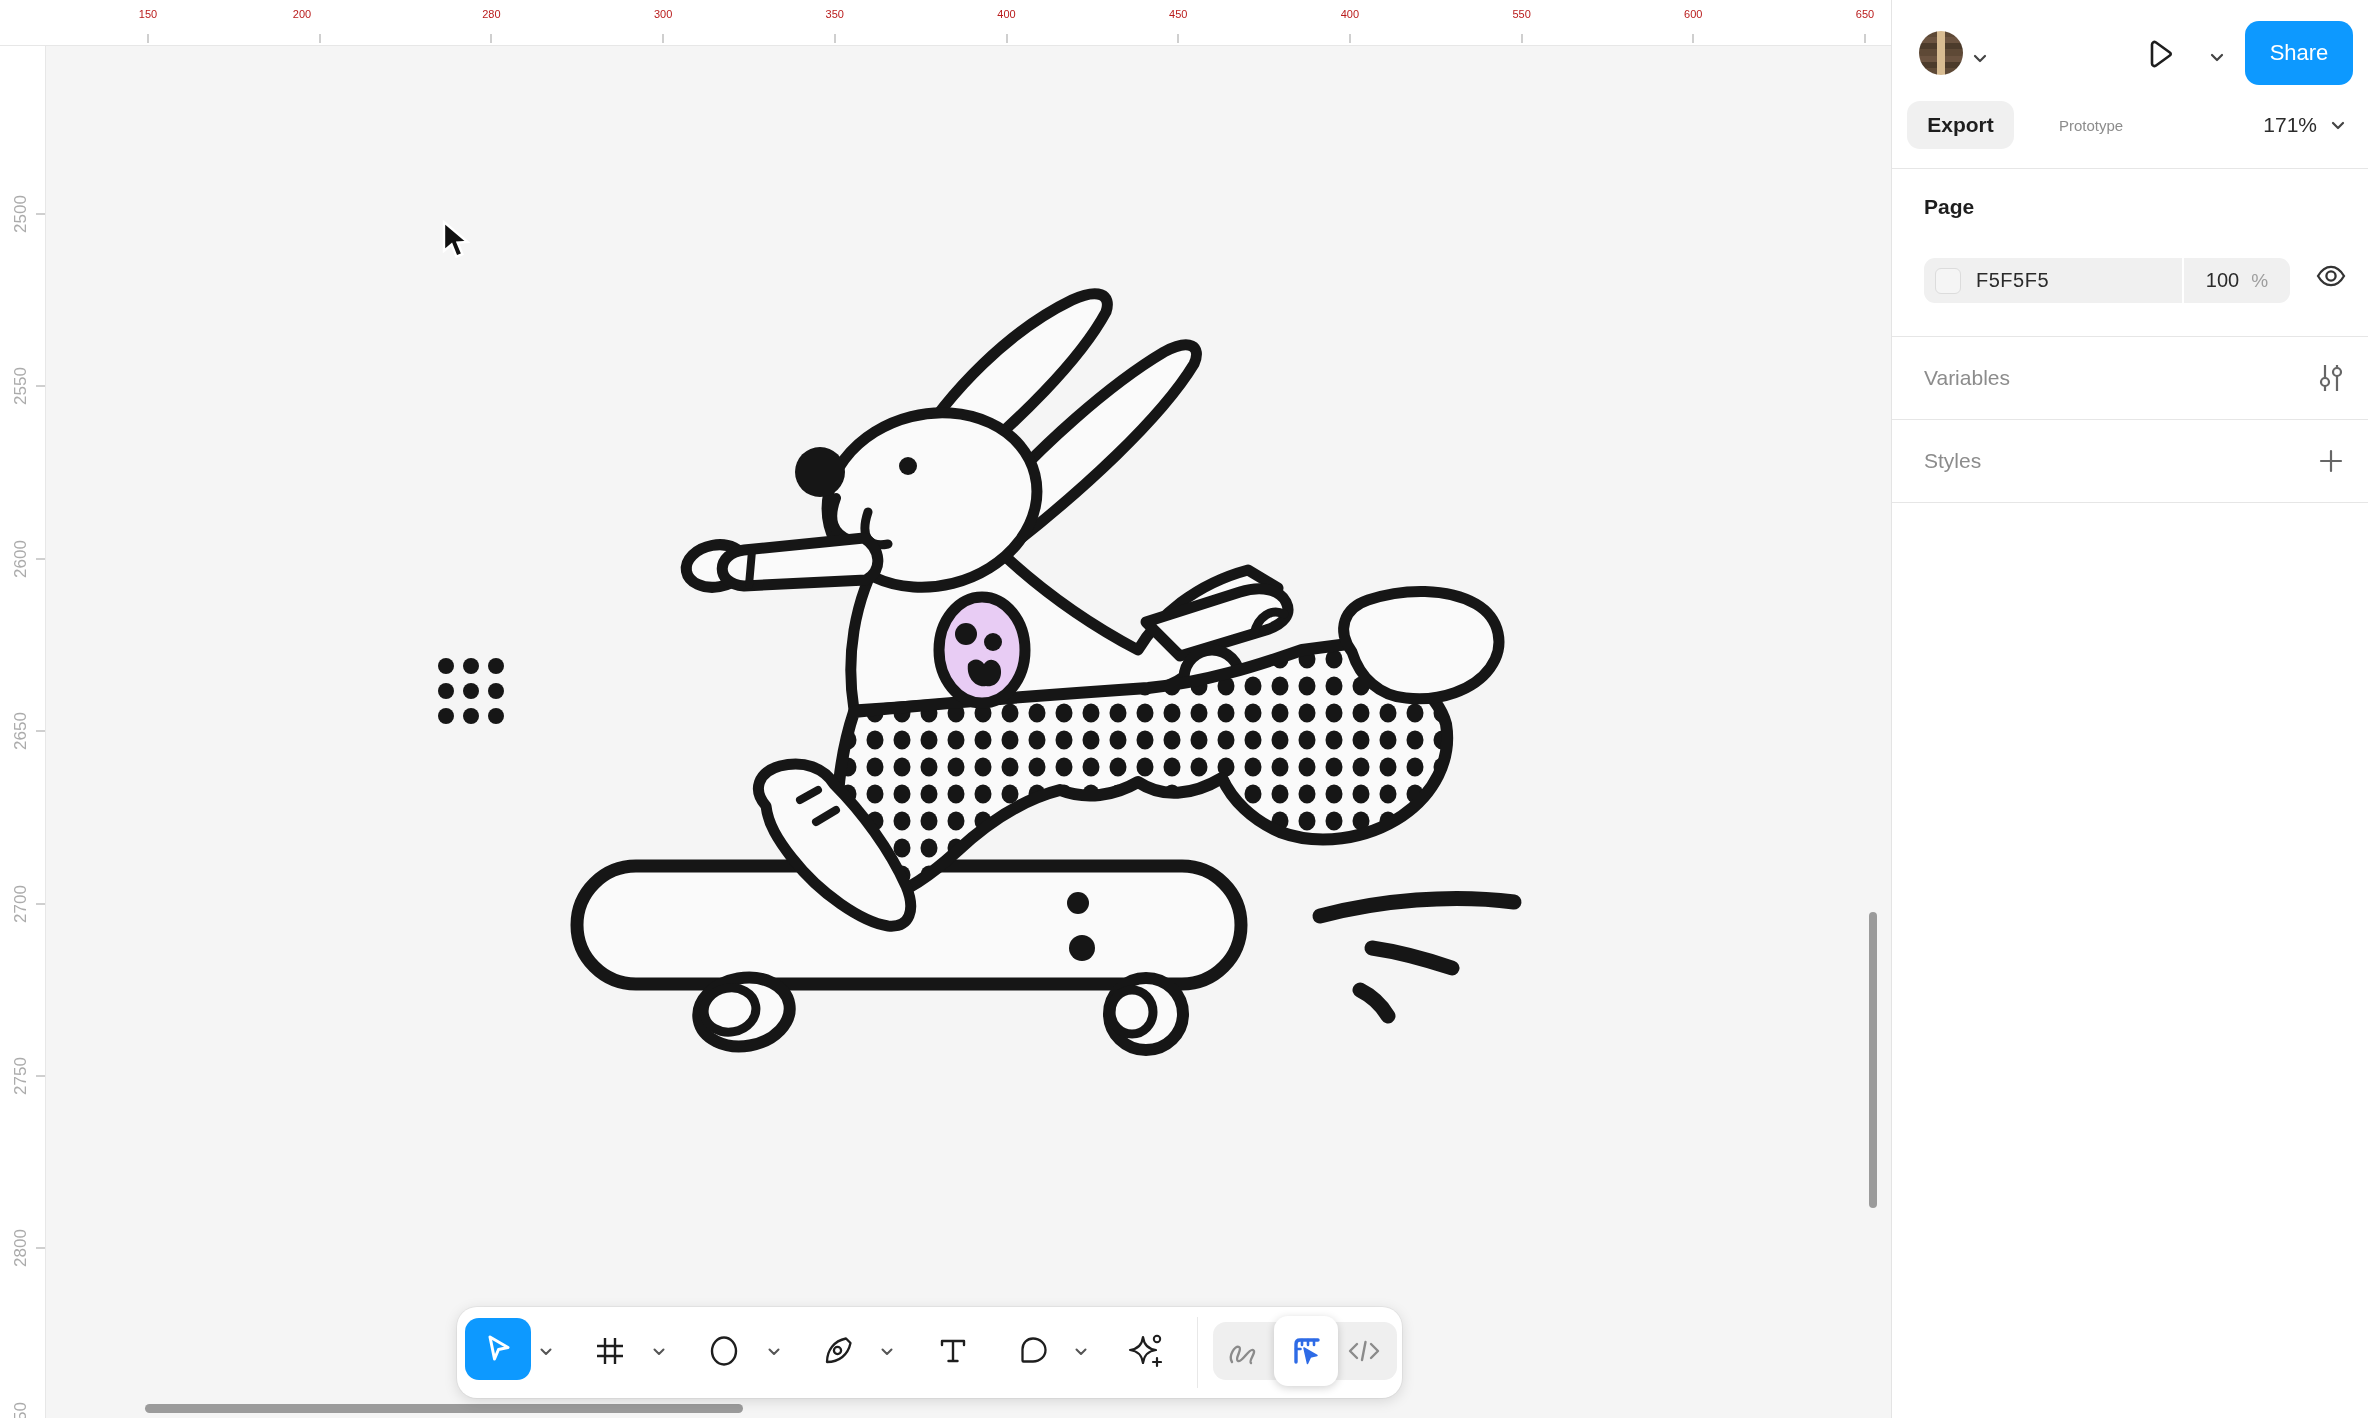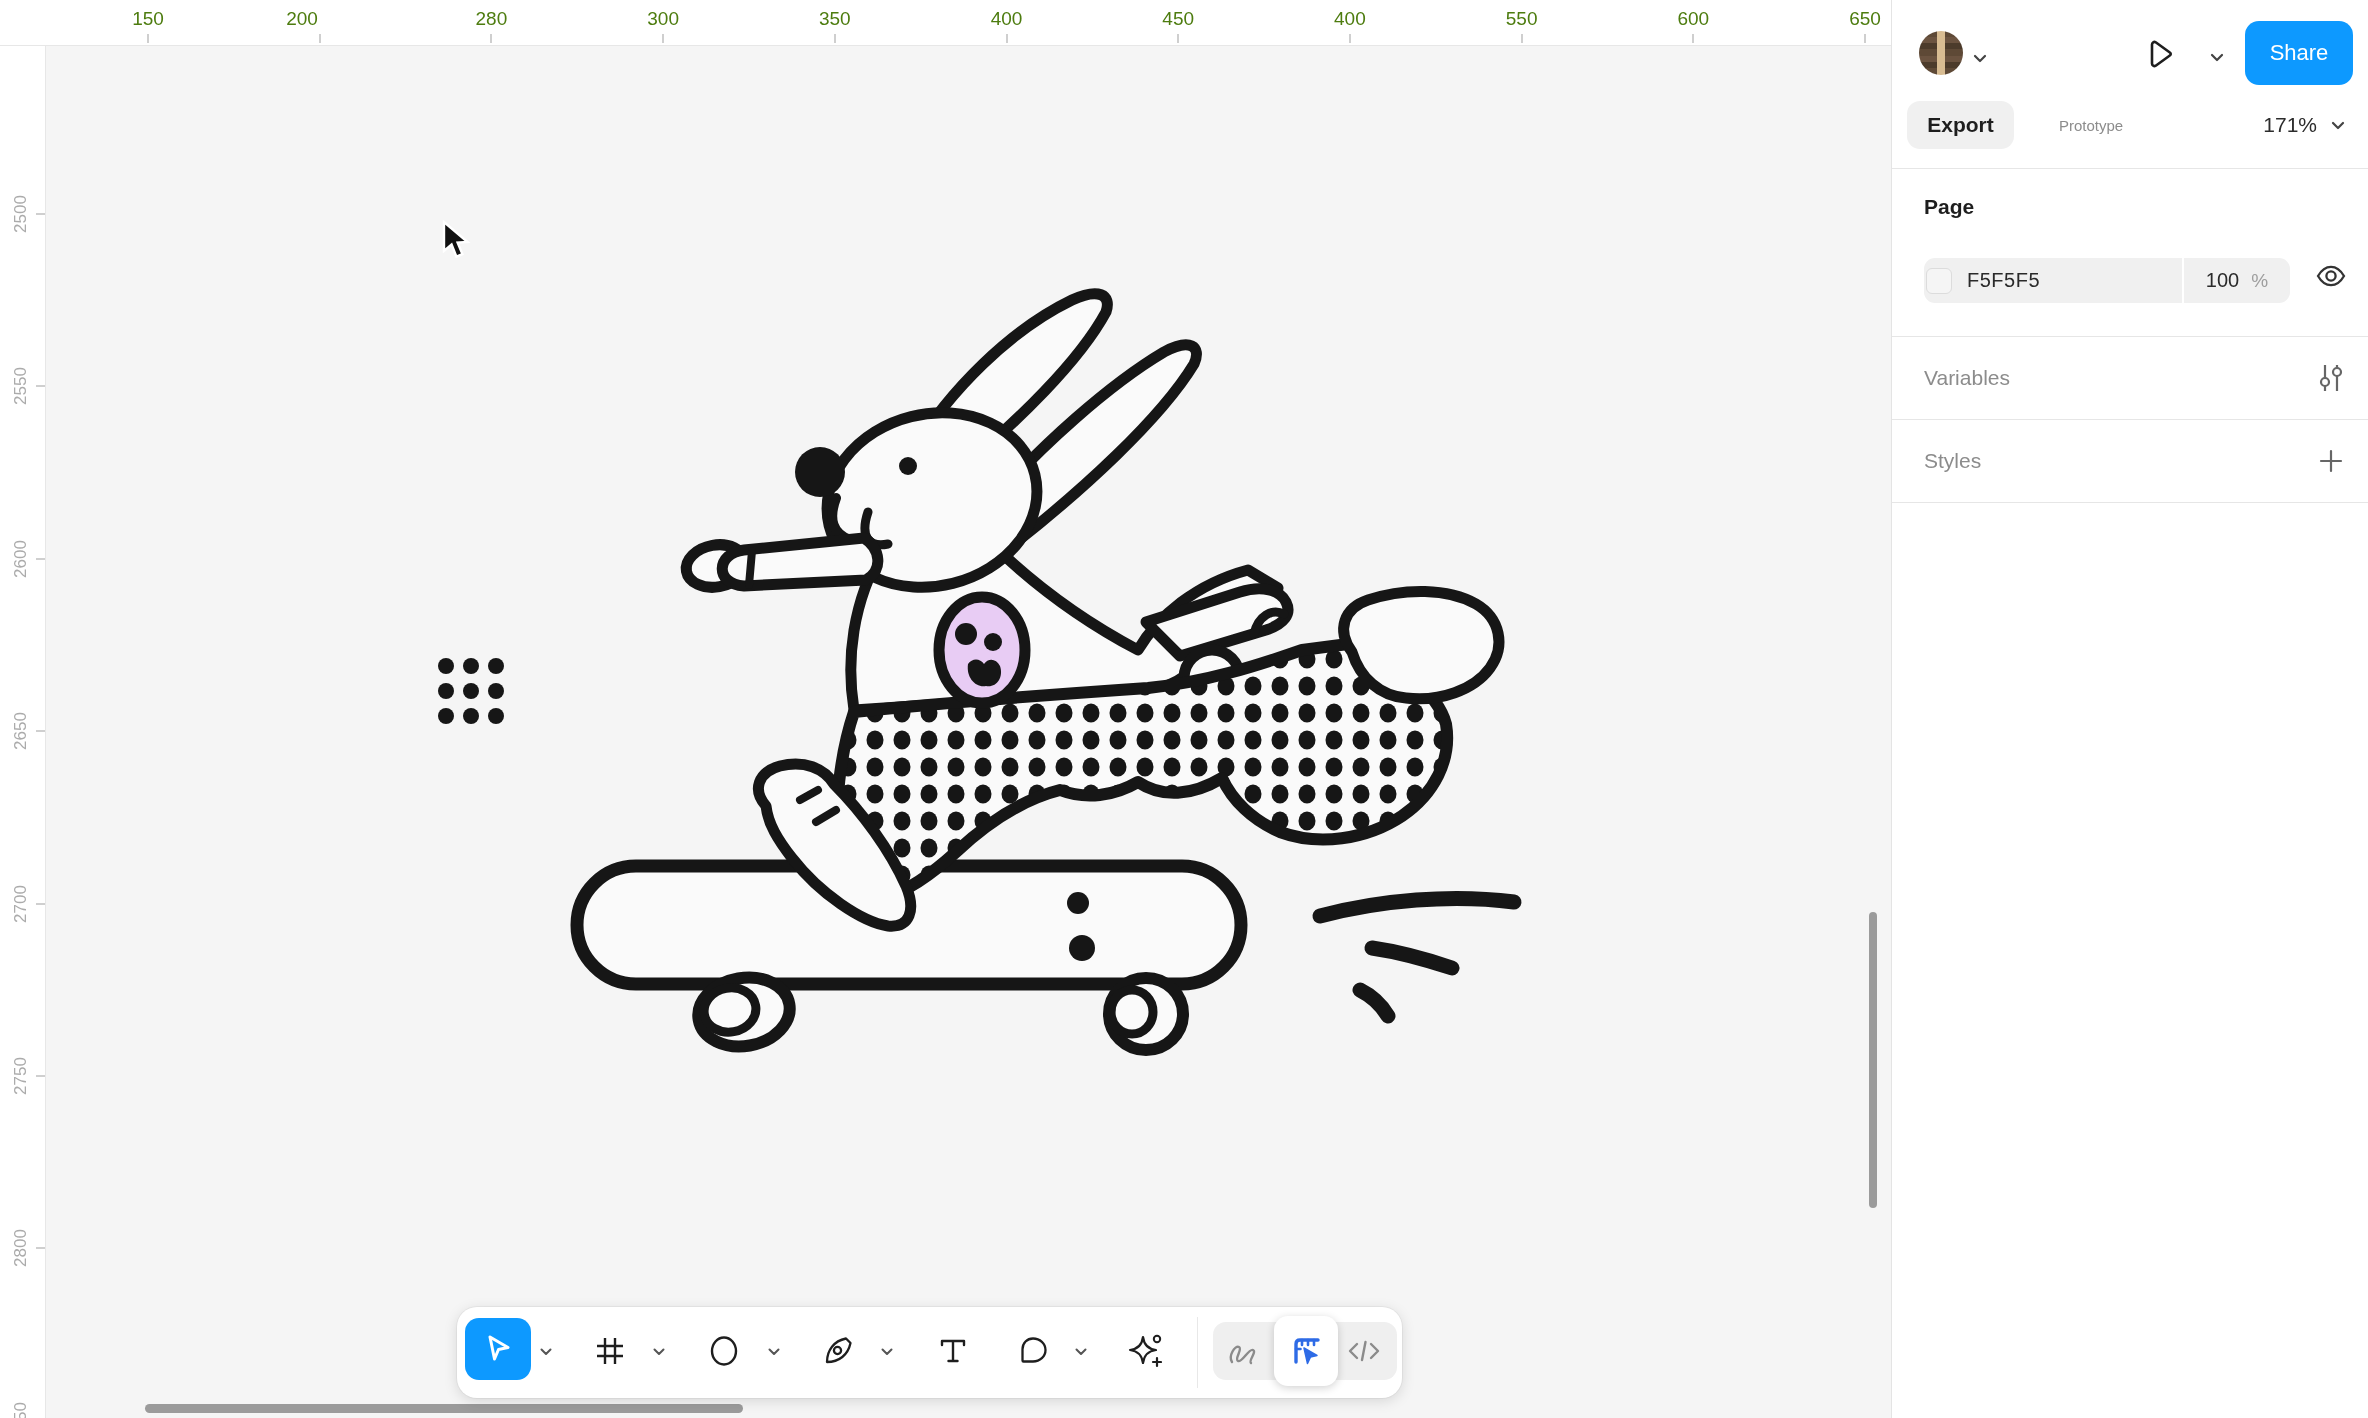--- a/index.html
+++ b/index.html
@@ -8,21 +8,21 @@
   .app { position:relative; width:2368px; height:1418px; background:#fff; }
 
   
   .canvas-area { position:absolute; left:0; top:0; width:1891px; height:1418px;
                  background:var(--canvas-bg,#F5F5F5); overflow:hidden; }
   .ruler-left { position:absolute; left:0; top:0; width:46px; height:1418px;
                 background:#fff; border-right:1px solid #E7E7E7; z-index:5; }
   .ruler-top  { position:absolute; left:0; top:0; width:1891px; height:46px;
                 background:#fff; border-bottom:1px solid #E7E7E7; z-index:6; }
   .rlabel-top { position:absolute; top:8px; transform:translateX(-50%);
-                font-size:19px; color:#4d7c0f; white-space:nowrap; }
+                font-size:11px; color:#b91c1c; white-space:nowrap; }
   .rtick-top  { position:absolute; bottom:2px; width:2px; height:9px; background:#CFCFCF; }
   .rlabel-left{ position:absolute; left:-7px; width:60px; height:24px; text-align:center;
                 transform:rotate(-90deg); font-size:17px; color:#ABABAB; }
   .rtick-left { position:absolute; left:36px; width:9px; height:2px; background:#CFCFCF; }
 
   .illustration-svg { position:absolute; left:0; top:0; z-index:1; }
   .canvas-cursor { position:absolute; left:438px; top:220px; z-index:8; }
 
   .vscrollbar { position:absolute; left:1869px; top:912px; width:8px; height:296px;
                 border-radius:4px; background:#9B9B9B; z-index:7; }
@@ -51,21 +51,21 @@
                 justify-content:center; font-size:21px; font-weight:600; color:#1E1E1E; }
   .tab-prototype { position:absolute; left:147px; top:101px; height:48px; padding:0 20px;
                 display:flex; align-items:center; font-size:15px; color:#8C8C8C; }
   .zoom-ctl { position:absolute; right:15px; top:101px; height:48px; display:flex;
               align-items:center; gap:14px; padding-right:8px; color:#2C2C2C; font-size:21px; }
 
   .page-section { position:relative; height:168px; border-bottom:1px solid var(--divider,#E6E6E6); }
   .page-title { position:absolute; left:32px; top:26px; font-size:21px; font-weight:600; color:#1E1E1E; }
   .fill-row { position:absolute; left:32px; top:89px; height:45px; display:flex; }
   .fill-pill-main { width:258px; height:45px; background:#F0F0F0; border-radius:11px 0 0 11px;
-                    display:flex; align-items:center; padding-left:2px; }
+                    display:flex; align-items:center; padding-left:11px; }
   .fill-swatch { width:26px; height:26px; background:#F5F5F5; border:1.5px solid #DCDCDC;
                  border-radius:6px; }
   .fill-hex { margin-left:15px; font-size:20px; color:#2A2A2A; letter-spacing:0.5px; }
   .fill-pill-op { width:106px; height:45px; background:#F0F0F0; border-radius:0 11px 11px 0;
                   margin-left:2px; display:flex; align-items:center; justify-content:center; gap:12px; }
   .fill-op-val { font-size:20px; color:#2A2A2A; }
   .fill-op-unit { font-size:19px; color:#9E9E9E; }
   .eye-btn { position:absolute; right:22px; top:96px; background:none; border:none; cursor:pointer; }
 
   .panel-row { position:relative; height:83px; border-bottom:1px solid var(--divider,#E6E6E6);text-align:center; }

